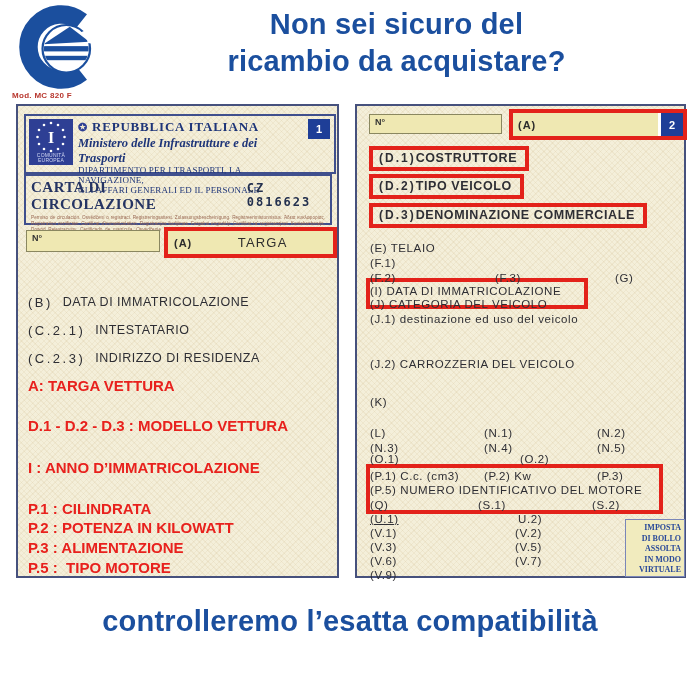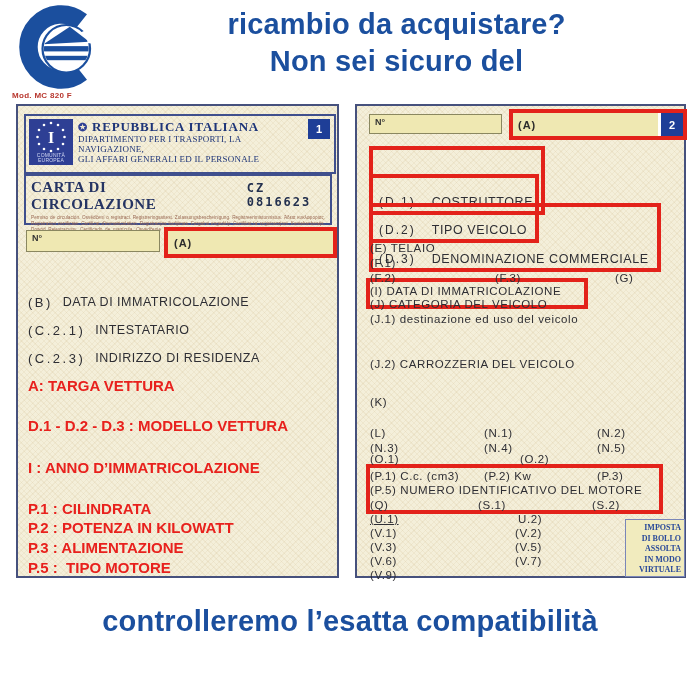--- a/index.html
+++ b/index.html
@@ -71,23 +71,23 @@
 
   
   .left-rows{position:absolute;left:10px;top:182px;}
   .lrow{height:28px;display:flex;align-items:center;color:#2e2e34;}
   .lrow .code{font-size:13px;letter-spacing:2.5px;margin-right:10px;white-space:pre;}
   .lrow .lbl{font-size:12.5px;letter-spacing:0.5px;}
   .anno{position:absolute;left:10px;font-size:15px;font-weight:700;color:#e8211d;white-space:pre;}
 
   
   .brow{position:absolute;left:12px;border:4px solid #e3221a;padding:1px 8px 2px 6px;
-        display:inline-flex;gap:16px;color:#2e2e34;white-space:nowrap;align-items:baseline;}
+        display:inline-flex;gap:0;color:#2e2e34;white-space:nowrap;align-items:baseline;font-weight:bold;}
   .brow .code{font-size:12px;letter-spacing:2px;}
-  .brow .lbl{font-size:12.5px;letter-spacing:0.6px;margin-top:44px;}
+  .brow .lbl{font-size:12.5px;letter-spacing:0.6px;}
   .rline{position:absolute;left:13px;right:4px;height:14px;color:#2e2e34;z-index:1;}
   .rline .cell{position:absolute;top:0;font-size:11.5px;letter-spacing:0.6px;white-space:pre;}
   .redframe{position:absolute;border:4px solid #e3221a;z-index:0;}
   .frame-i{left:9px;top:172px;width:214px;height:23px;}
   .frame-p{left:9px;top:358px;width:289px;height:42px;}
 
   .imposta{position:absolute;left:268px;top:413px;width:60px;height:58px;background:#f1ebbe;
            border:1px solid #7a86b8;color:#2a4a9a;font-family:"Liberation Serif",serif;
            font-size:8px;font-weight:700;line-height:10.6px;text-align:right;
            padding:3px 3px 0 0;box-sizing:border-box;}
@@ -105,22 +105,22 @@
         <circle cx="56" cy="52" r="25.5"></circle>
       </clipPath>
     <g clip-path="url(#ballclip)">
       <polygon points="30,47 60,27 82,44" fill="#1b4f9e"></polygon>
       <rect x="28" y="49" width="56" height="6" fill="#1b4f9e"></rect>
       <rect x="28" y="60" width="56" height="5" fill="#1b4f9e"></rect>
     </g>
   </svg>
 
   <div class="title">
+    <div>Non sei sicuro del</div>
     <div>ricambio da acquistare?</div>
-    <div>Non sei sicuro del</div>
   </div>
 
   <div class="mod">Mod. MC 820 F</div>
 
   <div class="panel left">
 
     <div class="lhdr">
       <div class="eu">
         <svg viewBox="0 0 44 40" width="44" height="40">
           <g fill="#ffffff">
@@ -139,38 +139,40 @@
           </g>
           <text x="22" y="24" text-anchor="middle" fill="#ffffff" font-family="Liberation Serif, serif" font-size="16" font-weight="bold">I</text>
         </svg>
         <div class="eu-label">
           <div>COMUNITÀ</div>
           <div>EUROPEA</div>
         </div>
       </div>
       <div class="lhdr-text">
         <div class="country"><span class="emblem-ic">✪</span><span>REPUBBLICA ITALIANA</span></div>
+        <div class="ministry">Ministero delle Infrastrutture e dei Trasporti</div>
         <div class="dept">DIPARTIMENTO PER I TRASPORTI, LA NAVIGAZIONE,</div>
         <div class="dept">GLI AFFARI GENERALI ED IL PERSONALE</div>
       </div>
       <div class="pagenum p1">1</div>
     </div>
 
     <div class="carta">
       <div class="carta-row">
         <span class="carta-title">CARTA DI CIRCOLAZIONE</span>
         <span class="carta-serial">CZ 0816623</span>
       </div>
       <div class="multiling">Permiso de circulación. Osvědčení o registraci. Registreringsattest. Zulassungsbescheinigung. Registreerimistunnistus. Άδεια κυκλοφορίας. Registration certificate. Certificat d'immatriculation. Registracijos liudijimas. Forgalmi engedély. Ċertifikat ta' reġistrazzjoni. Kentekenbewijs. Dowód Rejestracyjny. Certificado de matrícula. Osvedčenie o evidencii. Prometno dovoljenje. Rekisteröintitodistus. Registreringsbevis. Prometna dozvola.</div>
     </div>
 
     <div class="yfield nfield l">N°</div>
 
     <div class="afield-l">
       <span class="acode">(A)</span>
+      <span class="aval">TARGA</span>
     </div>
 
     <div class="left-rows" id="left-rows">
         <div class="lrow">
           <span class="code">(B)</span>
           <span class="lbl">DATA DI IMMATRICOLAZIONE</span>
         </div>
         <div class="lrow">
           <span class="code">(C.2.1)</span>
           <span class="lbl">INTESTATARIO</span>

